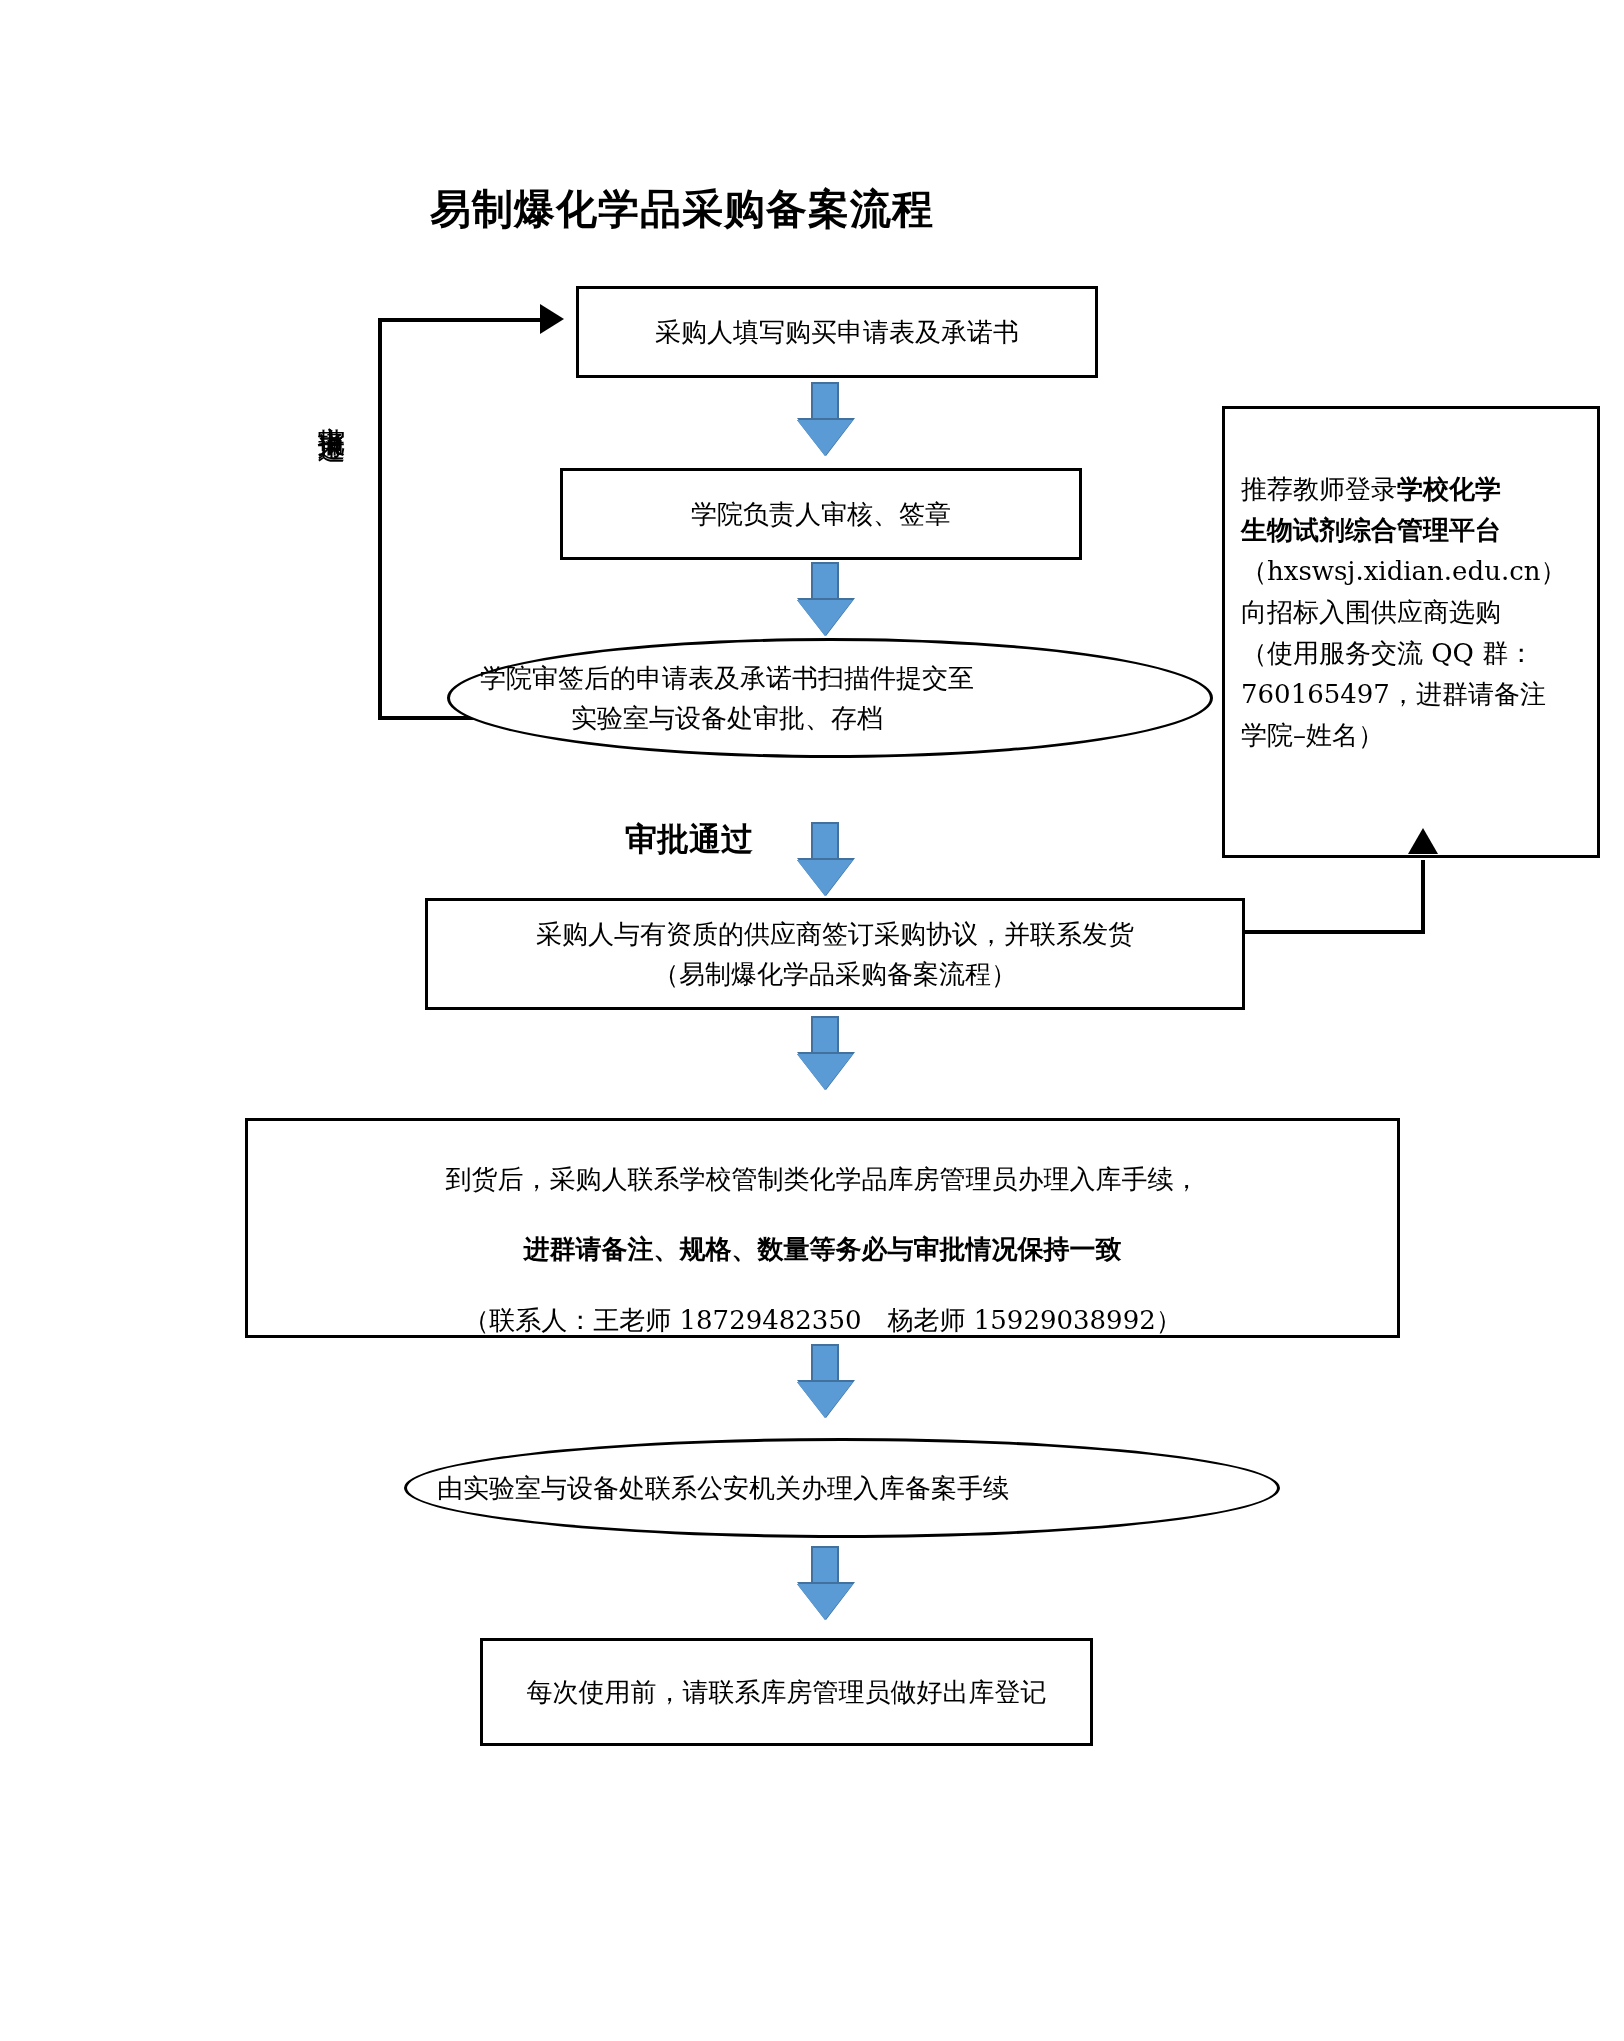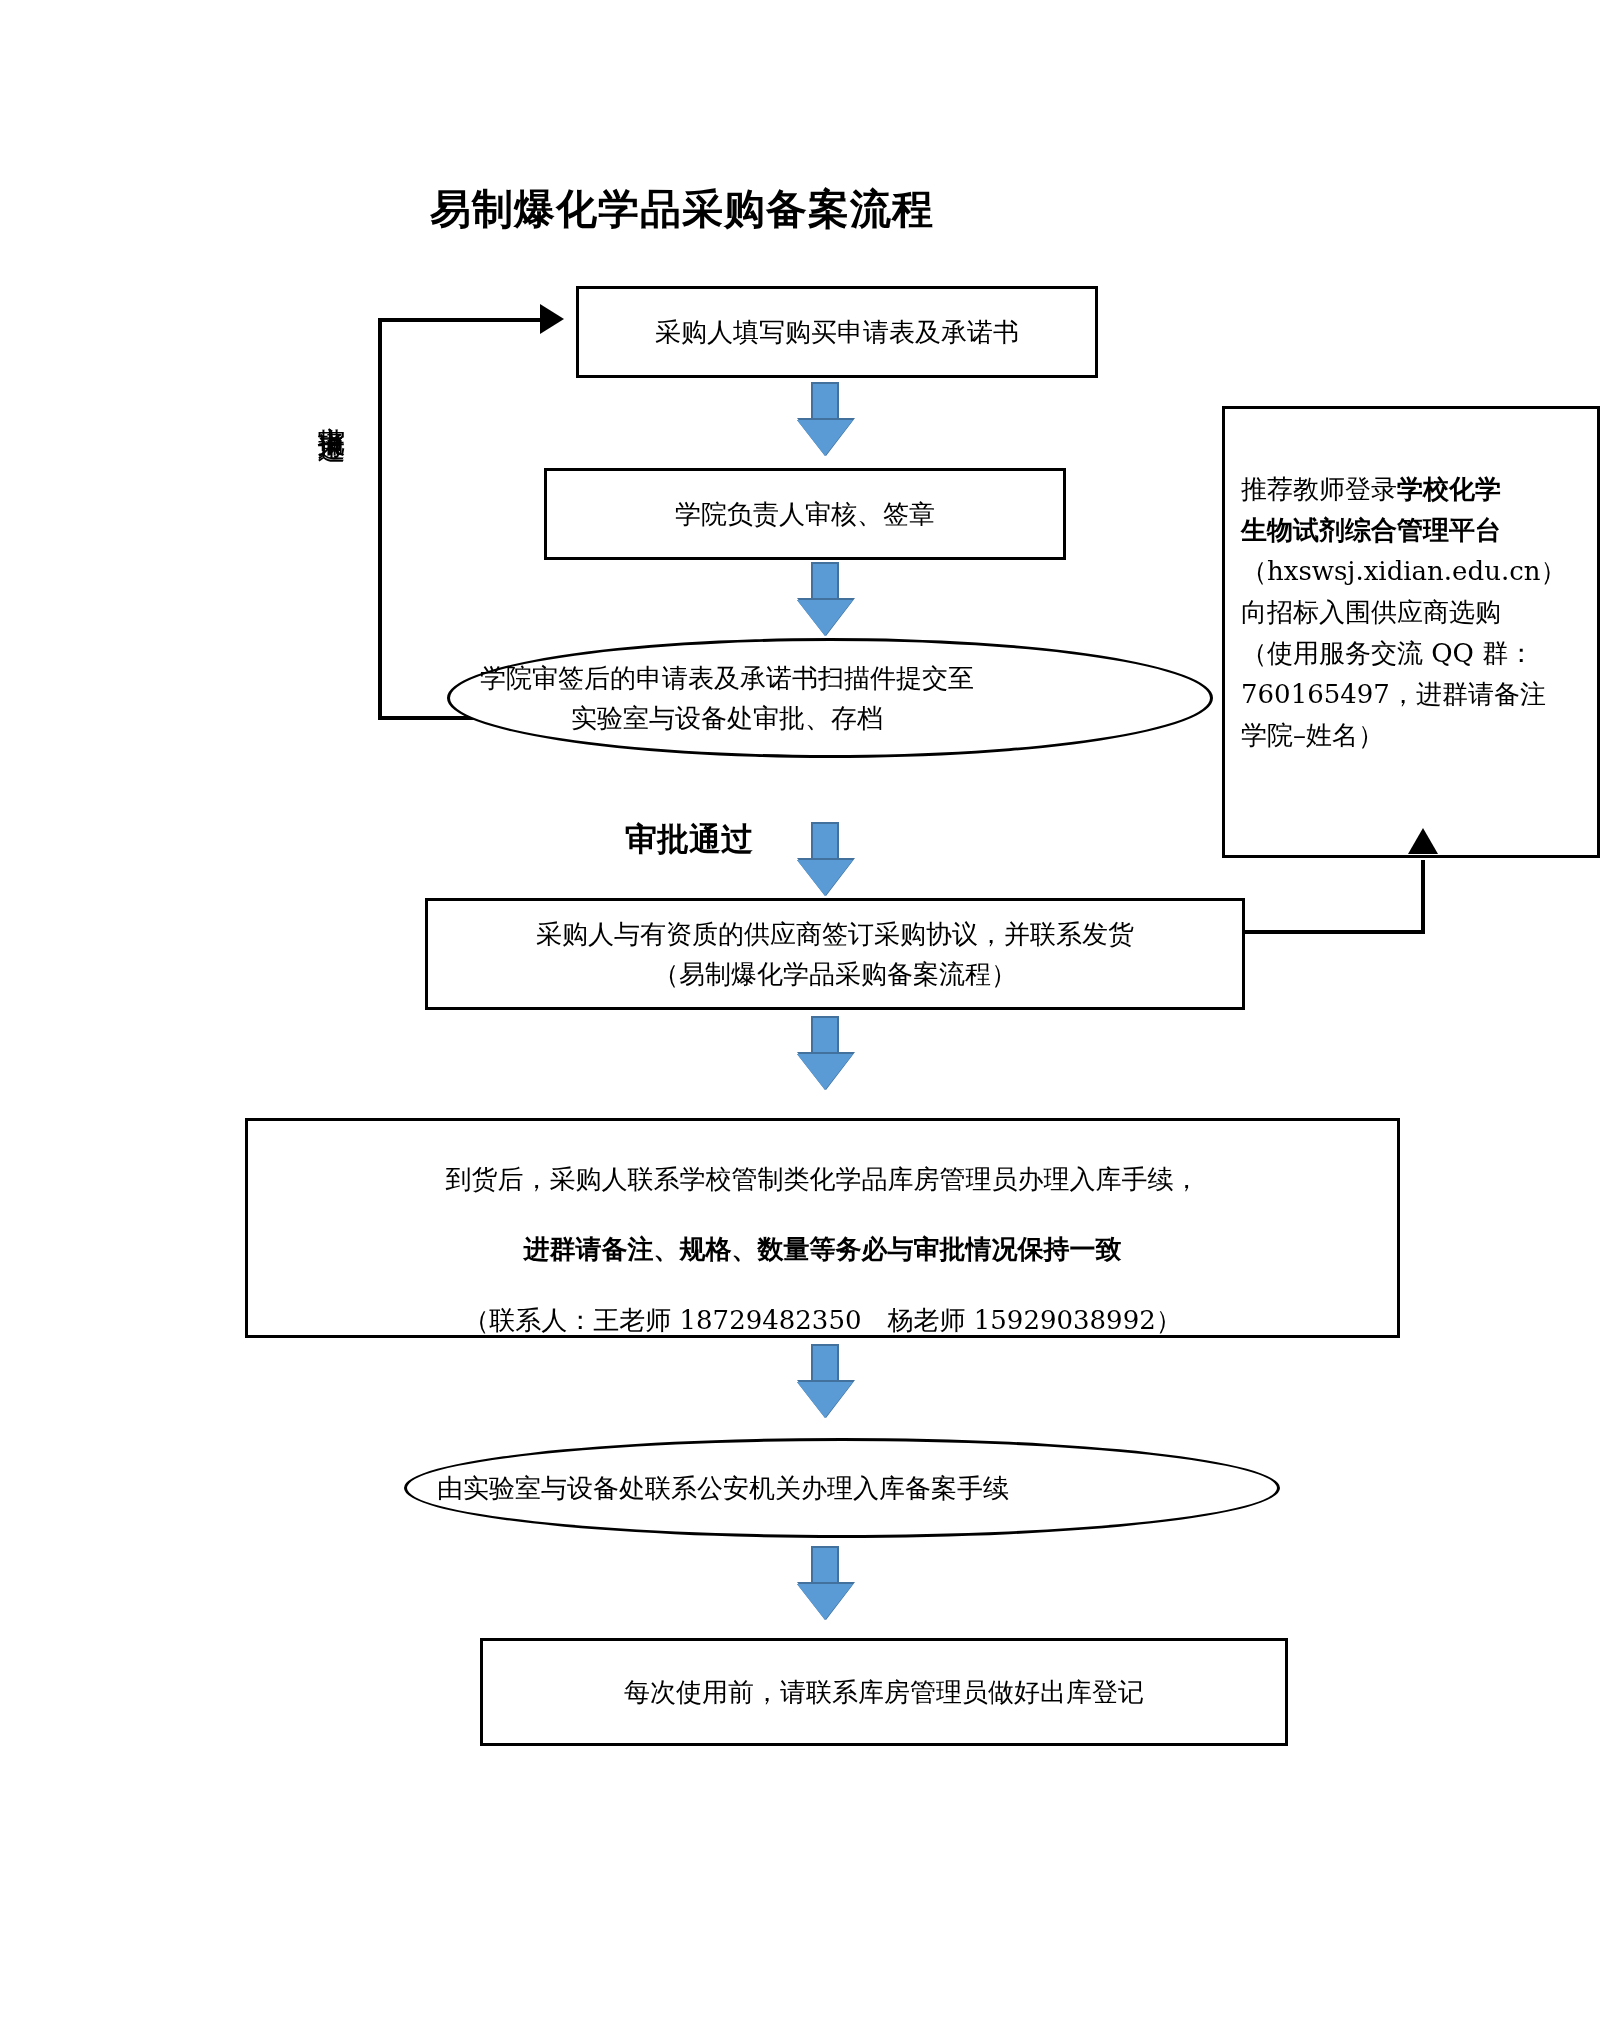--- a/index.html
+++ b/index.html
@@ -51,27 +51,27 @@
     display: flex;
     align-items: center;
     text-align: center;
     font-size: 26px;
     line-height: 1.55;
     padding: 6px 30px;
   }
 
   
   #box-apply   { left: 576px; top: 286px;  width: 522px; height: 92px; }
-  #box-review  { left: 544px; top: 468px;  width: 522px; height: 92px; }
+  #box-review  { left: 560px; top: 468px;  width: 522px; height: 92px; }
   #oval-submit { left: 447px; top: 638px;  width: 766px; height: 120px; }
   #box-contract{ left: 425px; top: 898px;  width: 820px; height: 112px; }
   #box-stock   { left: 245px; top: 1118px; width: 1155px; height: 220px;
                  display: block; padding: 26px 34px; }
   #oval-record { left: 404px; top: 1438px; width: 876px; height: 100px; }
-  #box-usage   { left: 480px; top: 1638px; width: 808px; height: 108px; }
+  #box-usage   { left: 480px; top: 1638px; width: 613px; height: 108px; }
 
   
   #box-platform {
     position: absolute;
     left: 1222px; top: 406px;
     width: 378px; height: 452px;
     background: #ffffff;
     border: 3px solid #000000;
     padding: 60px 14px 14px 16px;
     font-size: 26px;

